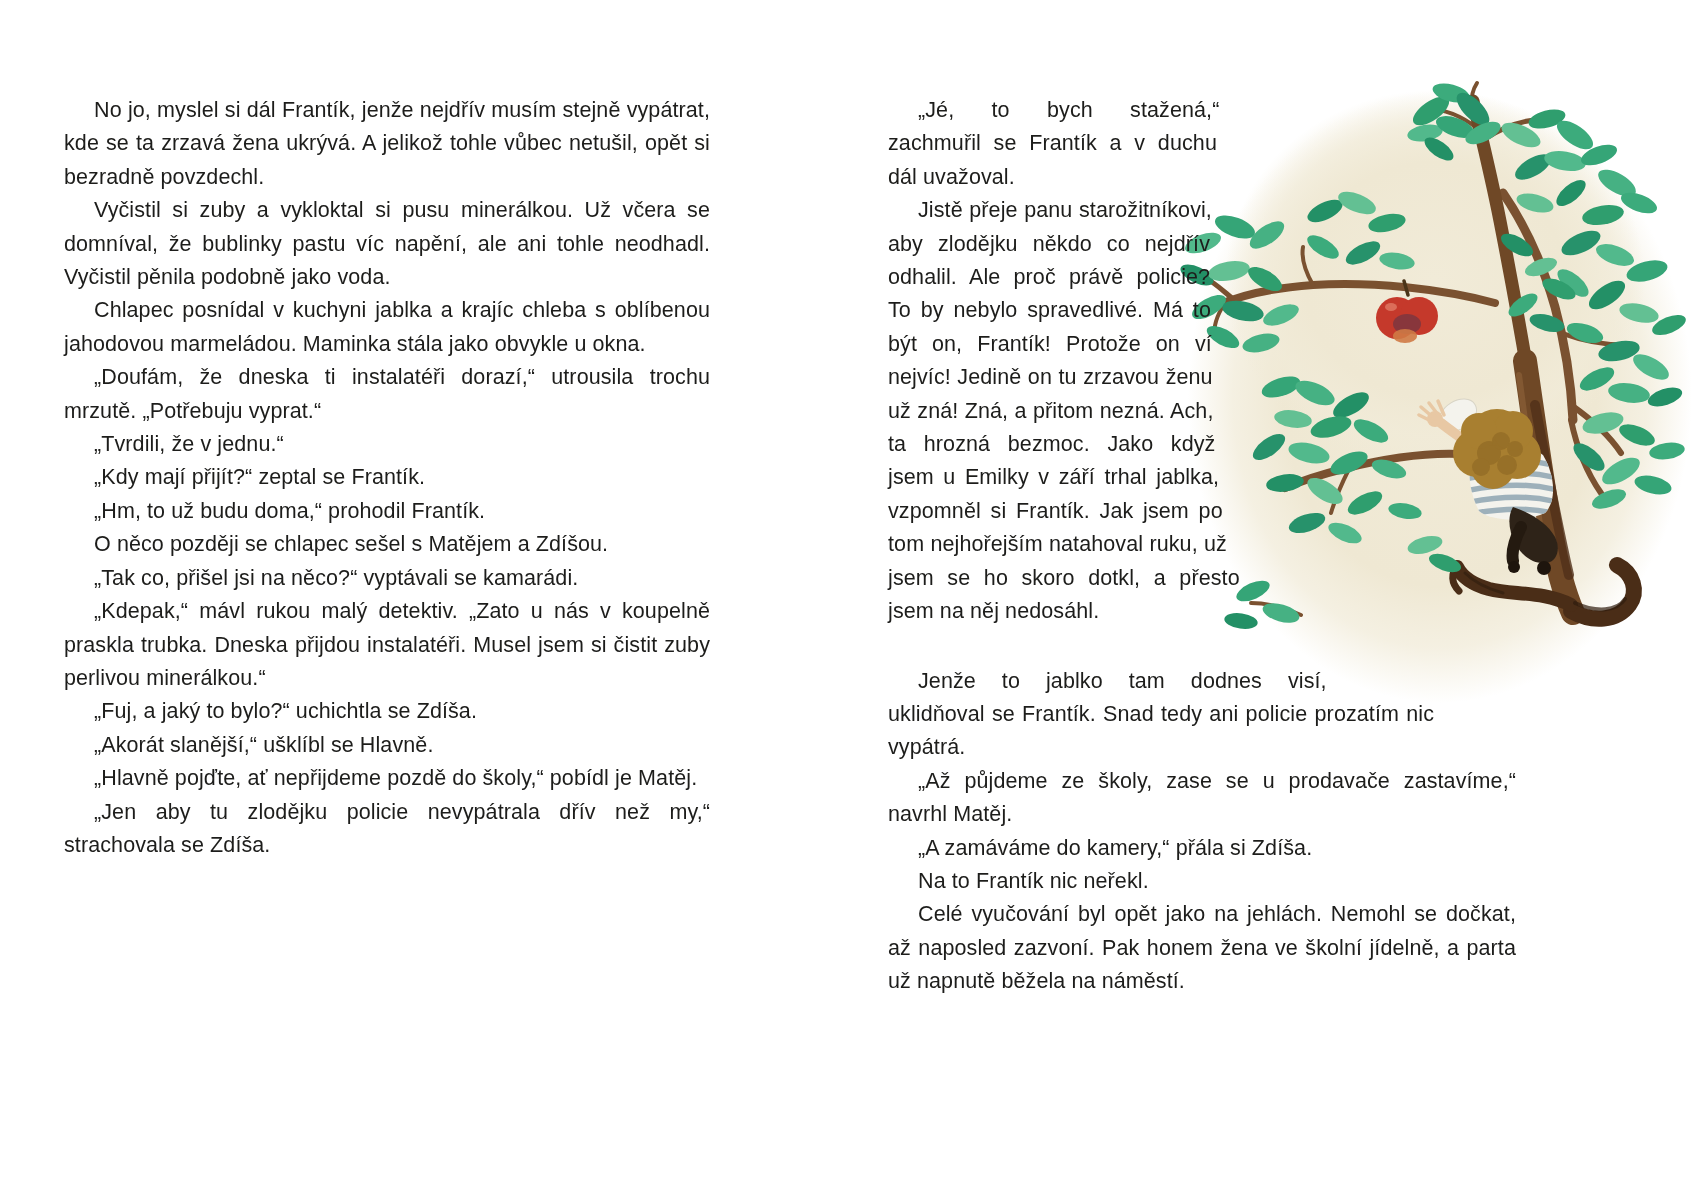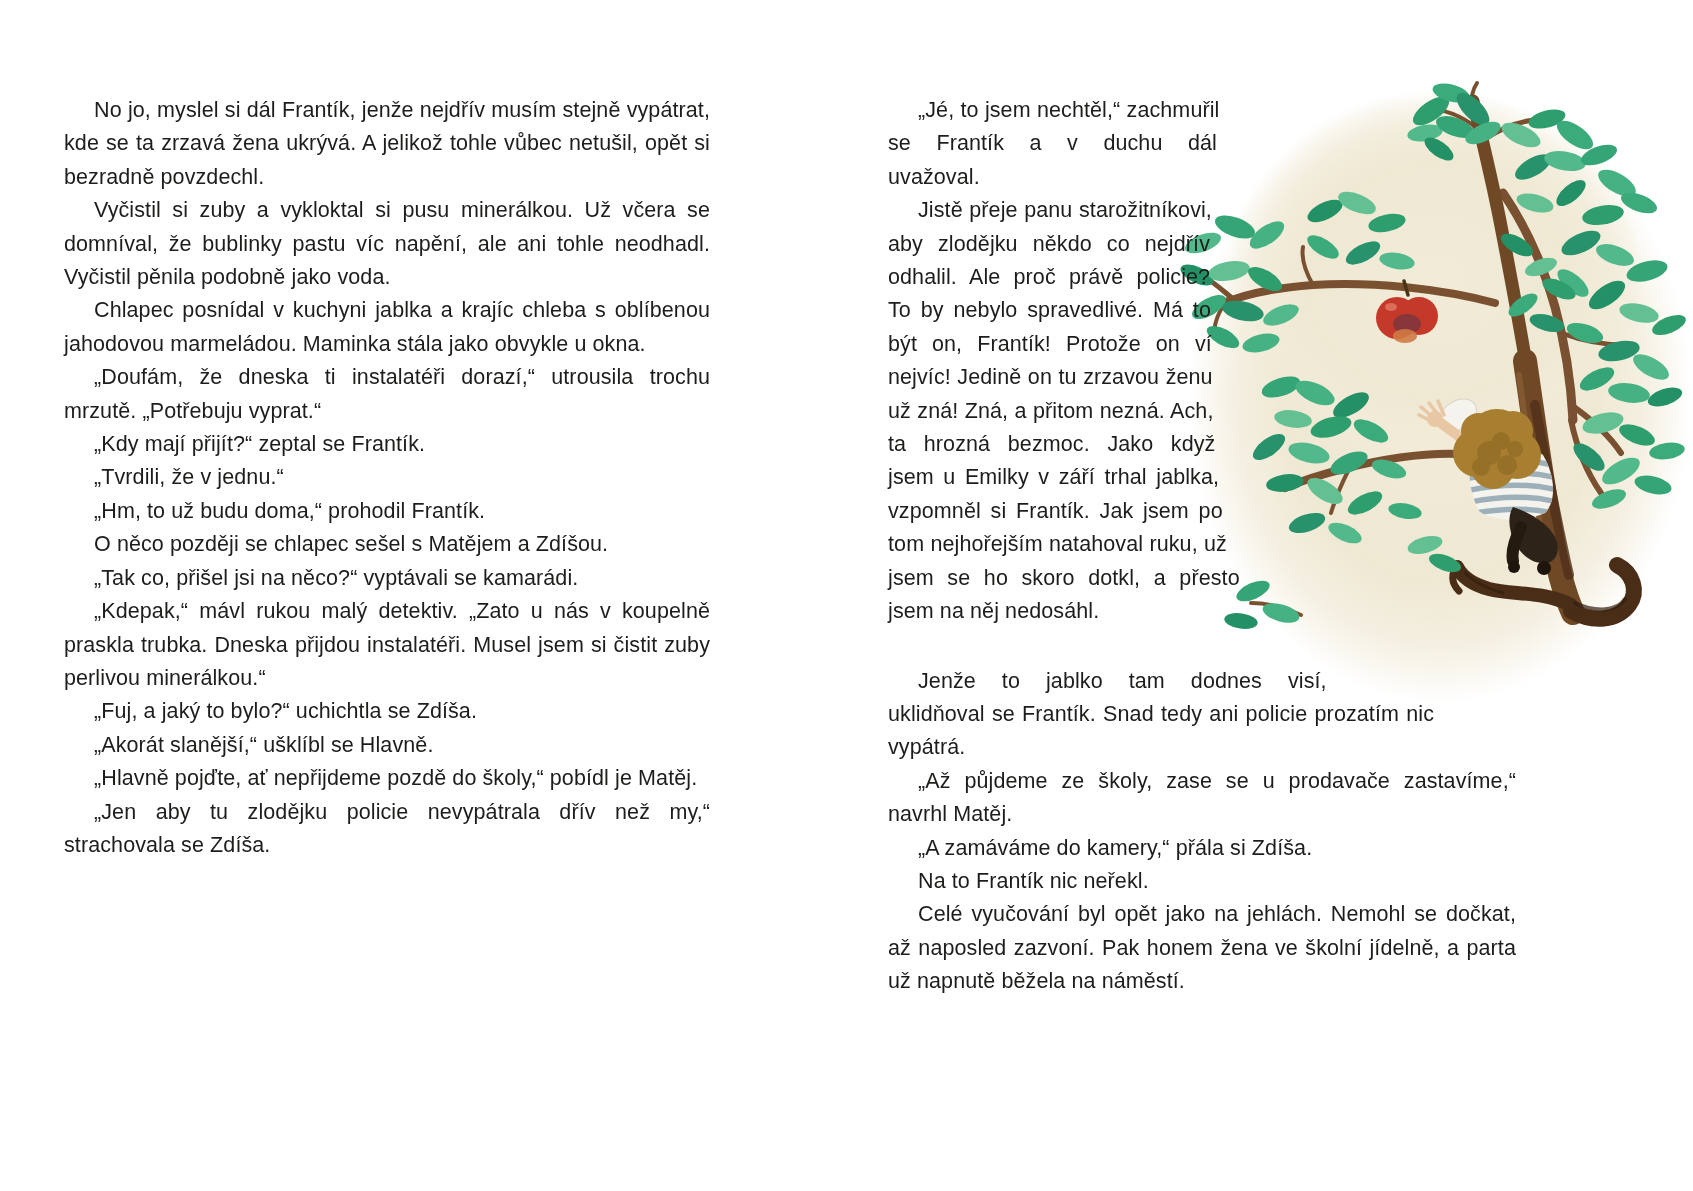--- a/index.html
+++ b/index.html
@@ -22,22 +22,22 @@
 </head>
 <body>
 
 <div class="spread">
 
   <div class="text-column col-left">
     <p>No jo, myslel si dál Frantík, jenže nejdřív musím stejně vypátrat, kde se ta zrzavá žena ukrývá. A jelikož tohle vůbec netušil, opět si bezradně povzdechl.</p>
     <p>Vyčistil si zuby a vykloktal si pusu minerálkou. Už včera se domníval, že bublinky pastu víc napění, ale ani tohle neodhadl. Vyčistil pěnila podobně jako voda.</p>
     <p>Chlapec posnídal v kuchyni jablka a krajíc chleba s oblíbenou jahodovou marmeládou. Maminka stála jako obvykle u okna.</p>
     <p>„Doufám, že dneska ti instalatéři dorazí,“ utrousila trochu mrzutě. „Potřebuju vyprat.“</p>
+    <p>„Tvrdili, že v jednu.“</p>
     <p>„Kdy mají přijít?“ zeptal se Frantík.</p>
-    <p>„Tvrdili, že v jednu.“</p>
     <p>„Hm, to už budu doma,“ prohodil Frantík.</p>
     <p>O něco později se chlapec sešel s Matějem a Zdíšou.</p>
     <p>„Tak co, přišel jsi na něco?“ vyptávali se kamarádi.</p>
     <p>„Kdepak,“ mávl rukou malý detektiv. „Zato u nás v koupelně praskla trubka. Dneska přijdou instalatéři. Musel jsem si čistit zuby perlivou minerálkou.“</p>
     <p>„Fuj, a jaký to bylo?“ uchichtla se Zdíša.</p>
     <p>„Akorát slanější,“ ušklíbl se Hlavně.</p>
     <p>„Hlavně pojďte, ať nepřijdeme pozdě do školy,“ pobídl je Matěj.</p>
     <p>„Jen aby tu zlodějku policie nevypátrala dřív než my,“ strachovala se Zdíša.</p>
   </div>
   <div class="folio folio-left">46</div>
@@ -231,21 +231,21 @@
           <ellipse cx="108" cy="538" rx="18.900000000000002" ry="8.55" transform="rotate(16 108 538)" fill="#46b183"></ellipse>
           <ellipse cx="68" cy="546" rx="16.8" ry="7.6000000000000005" transform="rotate(8 68 546)" fill="#239066"></ellipse>
           <ellipse cx="252" cy="470" rx="17.849999999999998" ry="8.075" transform="rotate(-15 252 470)" fill="#63c093"></ellipse>
           <ellipse cx="272" cy="488" rx="16.8" ry="7.6000000000000005" transform="rotate(20 272 488)" fill="#2f9e6e"></ellipse>
         </g>
     </svg>
   </div>
 
   <div class="text-column col-right">
     <div class="wrap-spacer"></div>
-    <p>„Jé, to jsem nechtěl,“ zachmuřil se Frantík a v duchu dál uvažoval.</p>
+    <p>„Jé, to bych stažená,“ zachmuřil se Frantík a v duchu dál uvažoval.</p>
     <p>Jistě přeje panu starožitníkovi, aby zlodějku někdo co nejdřív odhalil. Ale proč právě policie? To by nebylo spravedlivé. Má to být on, Frantík! Protože on ví nejvíc! Jedině on tu zrzavou ženu už zná! Zná, a přitom nezná. Ach, ta hrozná bezmoc. Jako když jsem u Emilky v září trhal jablka, vzpomněl si Frantík. Jak jsem po tom nejhořejším natahoval ruku, už jsem se ho skoro dotkl, a přesto jsem na něj nedosáhl.</p>
     <p class="section-gap">Jenže to jablko tam dodnes visí, uklidňoval se Frantík. Snad tedy ani policie prozatím nic vypátrá.</p>
     <p>„Až půjdeme ze školy, zase se u prodavače zastavíme,“ navrhl Matěj.</p>
     <p>„A zamáváme do kamery,“ přála si Zdíša.</p>
     <p>Na to Frantík nic neřekl.</p>
     <p>Celé vyučování byl opět jako na jehlách. Nemohl se dočkat, až naposled zazvoní. Pak honem žena ve školní jídelně, a parta už napnutě běžela na náměstí.</p>
   </div>
   <div class="folio folio-right">69</div>
 
 </div>

